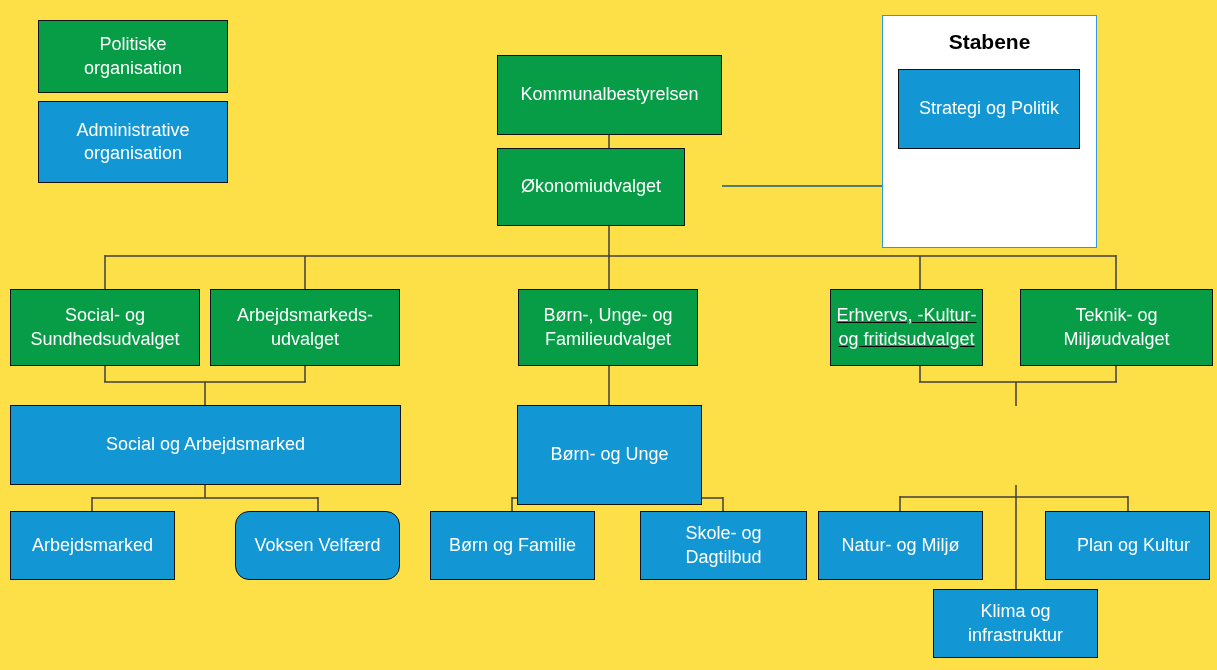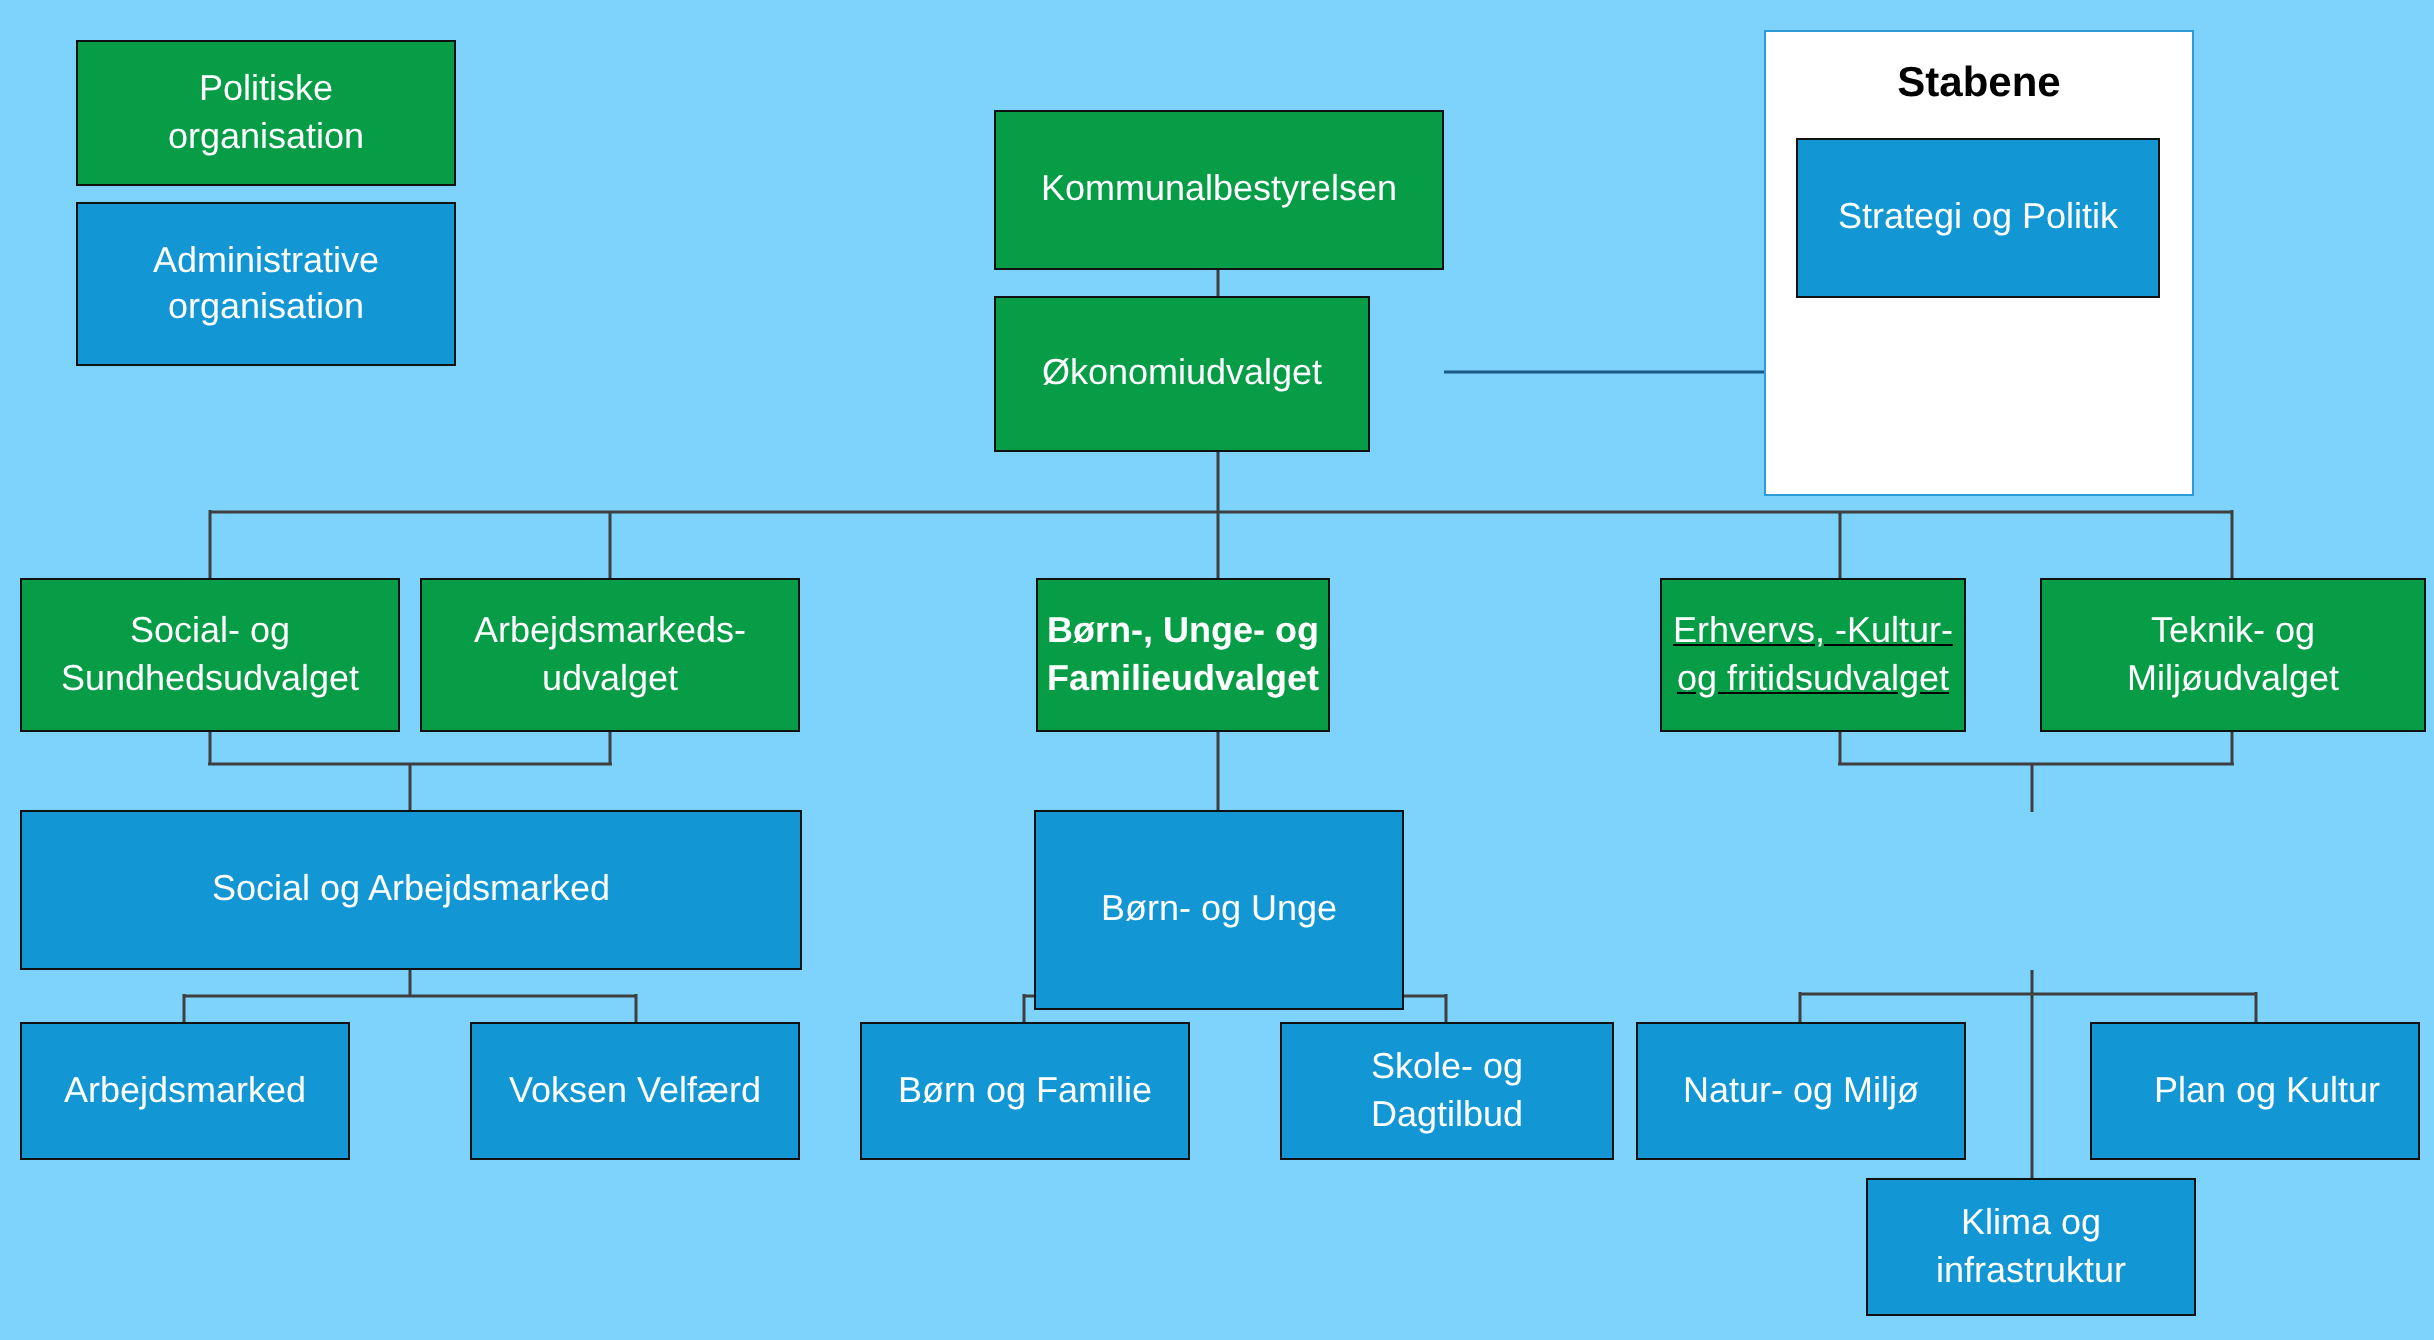--- a/index.html
+++ b/index.html
@@ -5,21 +5,21 @@
   html, body {
     margin: 0;
     padding: 0;
     background: #ffffff;
     font-family: "Liberation Sans", "DejaVu Sans", sans-serif;
   }
   #canvas {
     position: relative;
     width: 1217px;
     height: 670px;
-    background: #7dd3fc;
+    background: #fde047;
     overflow: hidden;
   }
   #connector-svg {
     position: absolute;
     left: 0; top: 0;
     width: 1217px;
     height: 670px;
     z-index: 1;
   }
   .node {
@@ -61,28 +61,28 @@
   
   #legend-political { left: 38px;  top: 20px;  width: 190px; height: 73px; }
   #legend-admin     { left: 38px;  top: 101px; width: 190px; height: 82px; }
   #node-council     { left: 497px; top: 55px;  width: 225px; height: 80px; }
   #node-economy     { left: 497px; top: 148px; width: 188px; height: 78px; }
   #stabene-frame    { left: 882px; top: 15px;  width: 215px; height: 233px; }
   #staff-0          { left: 898px; top: 69px;  width: 182px; height: 80px; }
   #staff-1          { left: 898px; top: 155px; width: 182px; height: 82px; }
   #committee-0      { left: 10px;   top: 289px; width: 190px; height: 77px; }
   #committee-1      { left: 210px;  top: 289px; width: 190px; height: 77px; }
-  #committee-2      { left: 518px;  top: 289px; width: 147px; height: 77px; font-weight: bold; }
+  #committee-2      { left: 518px;  top: 289px; width: 180px; height: 77px; }
   #committee-3      { left: 830px;  top: 289px; width: 153px; height: 77px; text-decoration: underline; }
   #committee-4      { left: 1020px; top: 289px; width: 193px; height: 77px; }
   #dept-0           { left: 10px;   top: 405px; width: 391px; height: 80px; }
   #dept-1           { left: 517px;  top: 405px; width: 185px; height: 100px; }
   #dept-2           { left: 820px;  top: 405px; width: 392px; height: 80px; }
   #unit-0           { left: 10px;   top: 511px; width: 165px; height: 69px; }
-  #unit-1           { left: 235px;  top: 511px; width: 165px; height: 69px; }
+  #unit-1           { left: 235px;  top: 511px; width: 165px; height: 69px; border-radius: 14px; }
   #unit-2           { left: 430px;  top: 511px; width: 165px; height: 69px; }
   #unit-3           { left: 640px;  top: 511px; width: 167px; height: 69px; }
   #unit-4           { left: 818px;  top: 511px; width: 165px; height: 69px; }
   #unit-5           { left: 1045px; top: 511px; width: 165px; height: 69px; padding-left: 12px; }
   #unit-6           { left: 933px;  top: 589px; width: 165px; height: 69px; }
 </style>
 </head>
 <body>
 
 <div id="canvas">

